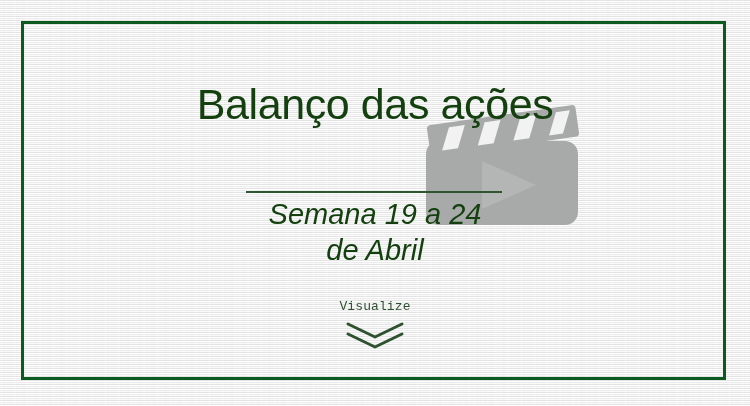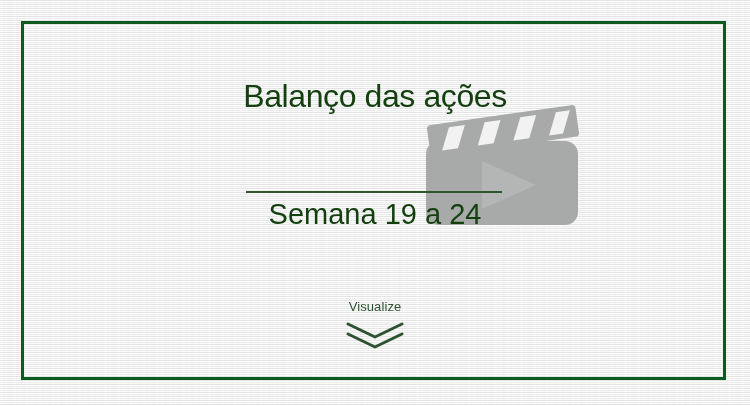--- a/index.html
+++ b/index.html
@@ -96,23 +96,23 @@
   }
 
   .title-block {
     position: absolute;
     left: 0;
     right: 0;
     top: 68px;
     text-align: center;
   }
   .slide-title {
-    margin: 0;
+    margin: 8px;
     font-family: "Liberation Sans", sans-serif;
-    font-size: 32px;
+    font-size: 43px;
     line-height: 57px;
     font-weight: normal;
     color: #14400f;
     letter-spacing: -0.4px;
     padding: 0 90px;
   }
 
   .divider {
     position: absolute;
     left: 246px;
@@ -130,32 +130,33 @@
     top: 196px;
     text-align: center;
   }
   .slide-subtitle {
     margin: 0;
     font-family: "Liberation Sans", sans-serif;
     font-size: 29px;
     line-height: 36px;
     font-weight: normal;
     color: #14400f;
+    font-style: italic;
   }
 
   
   .cta {
     position: absolute;
     left: 0;
     right: 0;
     top: 300px;
     text-align: center;
   }
   .cta-label {
-    font-family: Liberation Sans, sans-serif;
+    font-family: Liberation Mono, monospace;
     font-size: 13px;
     line-height: 14px;
     color: #2e5230;
     letter-spacing: 0.1px;
   }
   .cta-label-line {
     display: block;
   }
   .cta-chevrons {
     margin-top: 7px;
@@ -197,21 +198,21 @@
 
   <div class="content">
 
     <div class="title-block">
       <h1 class="slide-title"><span>Balanço das ações</span><br></h1>
     </div>
 
     <div class="divider"></div>
 
     <div class="subtitle-block">
-      <p class="slide-subtitle"><span>Semana 19 a 24</span><br></p>
+      <p class="slide-subtitle"><span>Semana 19 a 24</span><br><span>de Abril</span></p>
     </div>
 
     <div class="cta">
       <div class="cta-label">
         <span class="cta-label-line">Visualize</span>
       </div>
       <div class="cta-chevrons">
         <svg width="62" height="30" viewBox="0 0 62 30" xmlns="http://www.w3.org/2000/svg" aria-hidden="true">
           <polyline points="4,3 31,16 58,3" fill="none" stroke="#2e5230" stroke-width="3" stroke-linecap="round" stroke-linejoin="round"></polyline>
           <polyline points="4,13 31,26 58,13" fill="none" stroke="#2e5230" stroke-width="3" stroke-linecap="round" stroke-linejoin="round"></polyline>

